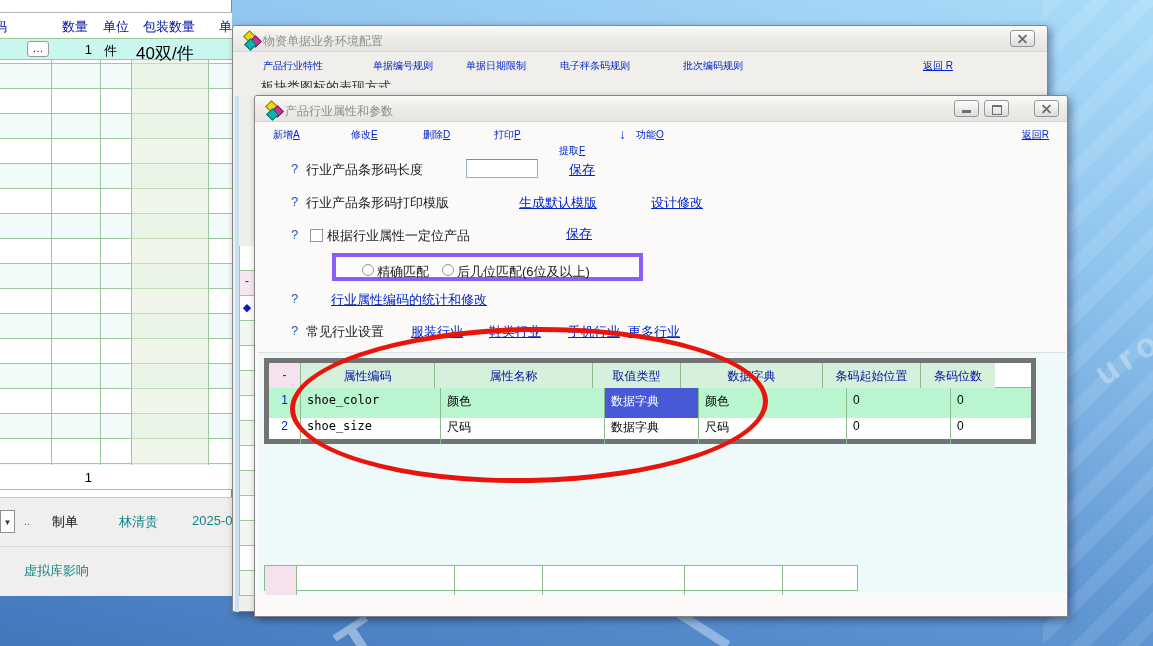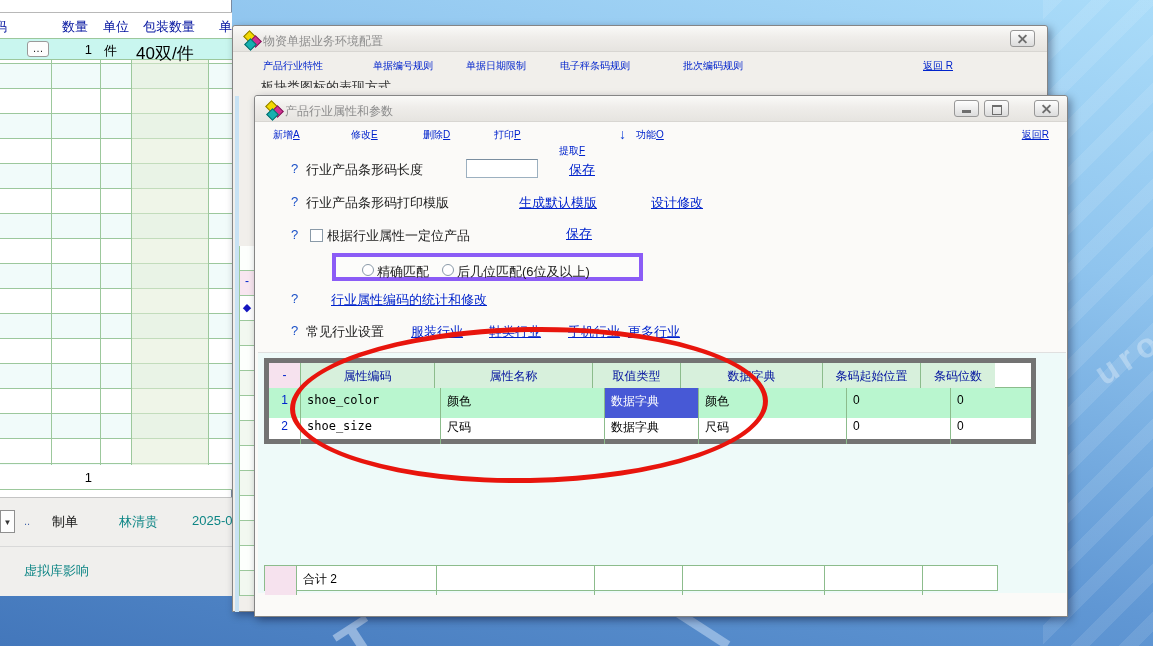--- a/index.html
+++ b/index.html
@@ -209,18 +209,18 @@
         <span class="gc w0">-</span><span class="gc w1">属性编码</span><span class="gc w2">属性名称</span><span class="gc w3">取值类型</span><span class="gc w4">数据字典</span><span class="gc w5">条码起始位置</span><span class="gc w6">条码位数</span>
       </div>
       <div class="grow r1" style="height:25px;">
         <span class="gc w0 rnum">1</span><span class="gc w1 mono">shoe_color</span><span class="gc w2 cell-pad">颜色</span><span class="gc w3 cell-pad selcell">数据字典</span><span class="gc w4 cell-pad">颜色</span><span class="gc w5 cell-pad">0</span><span class="gc w6 cell-pad">0</span>
       </div>
       <div class="grow" style="height:25px;border-bottom:none;">
         <span class="gc w0 rnum">2</span><span class="gc w1 mono">shoe_size</span><span class="gc w2 cell-pad">尺码</span><span class="gc w3 cell-pad">数据字典</span><span class="gc w4 cell-pad">尺码</span><span class="gc w5 cell-pad">0</span><span class="gc w6 cell-pad">0</span>
       </div>
     </div>
     <div class="gfoot" style="left:6px;top:212px;">
-      <span class="gc w0 pinkcell"></span><span class="gc w1 cell-pad">合计  2</span><span class="gc w2"></span><span class="gc w3"></span><span class="gc w4"></span><span class="gc w5"></span><span class="gc w6"></span>
+      <span class="gc w0 pinkcell"></span><span class="gc w2"></span><span class="gc w3"></span><span class="gc w4"></span><span class="gc w5"></span><span class="gc w6"></span>
     </div>
   </div>
 </div>
 
 <div class="a redellipse"></div>
 
 </body></html>

